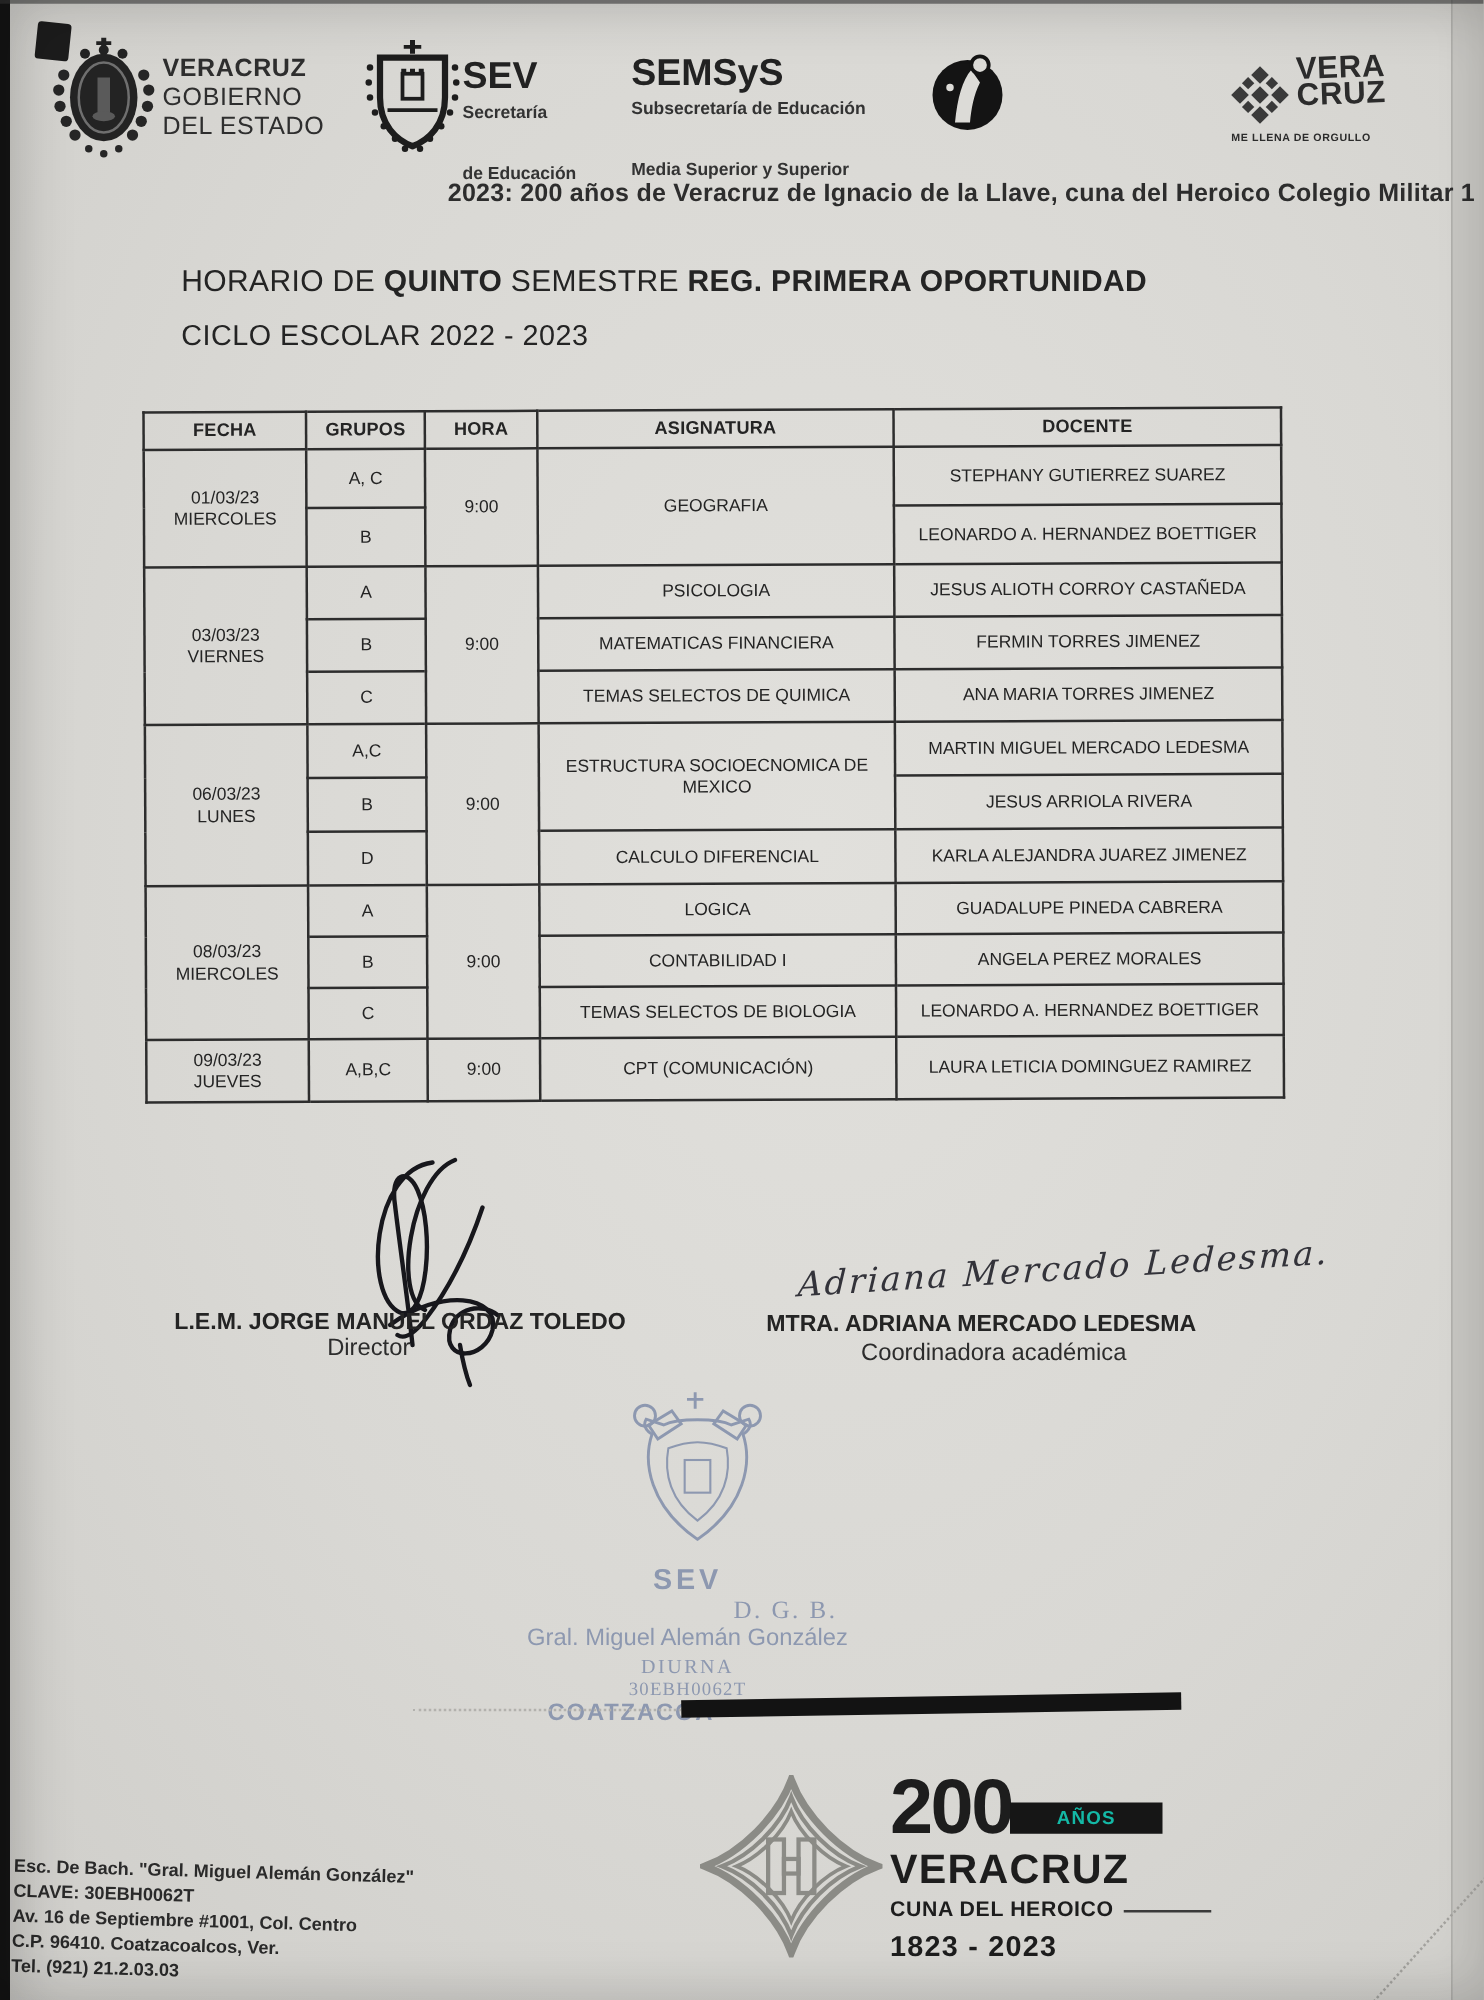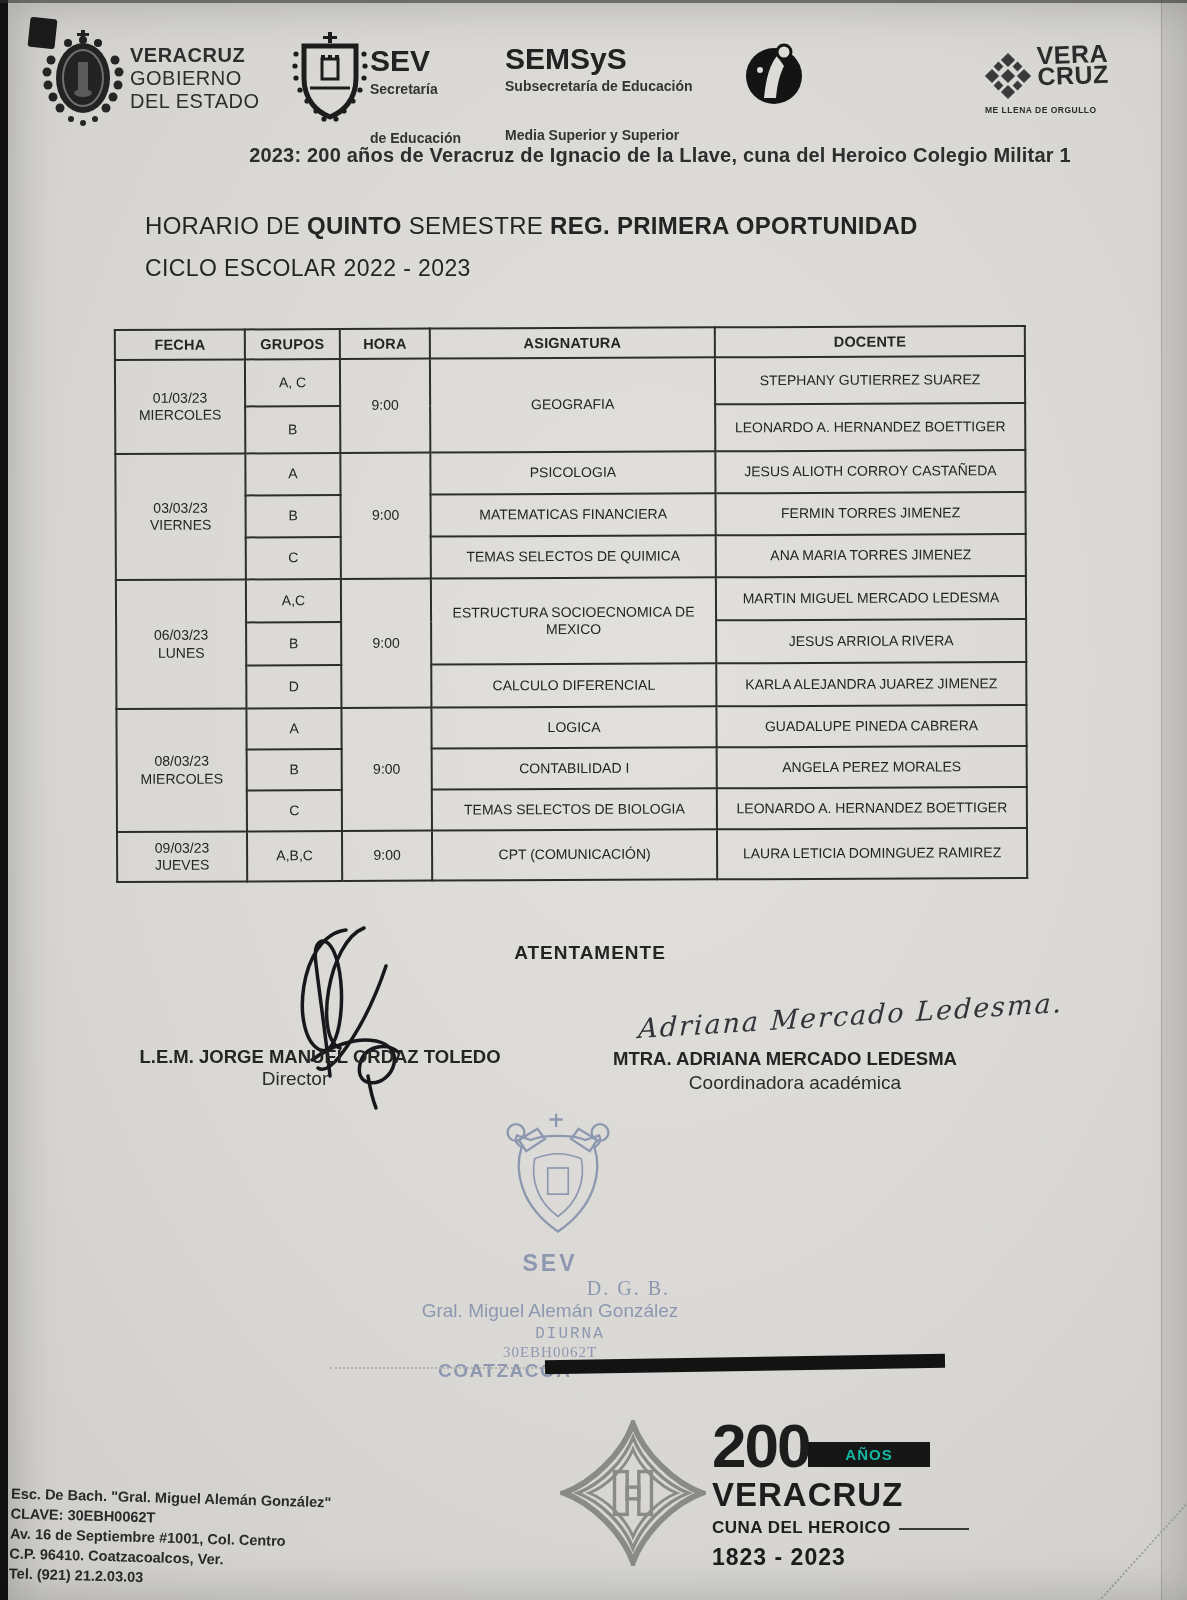--- a/index.html
+++ b/index.html
@@ -20,21 +20,21 @@
   
   .gob-text{left:130px;top:44px;line-height:23px;font-size:20px;letter-spacing:.5px;color:#2e2e2e;}
   .gob-text .b{font-weight:800;}
   .acr{font-size:30px;font-weight:800;color:#222;line-height:30px;}
   .sub{font-size:14px;font-weight:600;color:#333;line-height:17px;margin-top:32px;}
   .sev-block{left:370px;top:46px;}
   .semsys-block{left:505px;top:44px;}
   .dgb-block{left:810px;top:48px;}
   .vc-words{left:1037px;top:44px;font-size:25px;font-weight:900;line-height:21px;color:#2c2c2c;transform:rotate(-2deg);letter-spacing:.5px;}
   .vc-tag{left:985px;top:105px;font-size:8.5px;font-weight:800;letter-spacing:.5px;color:#2c2c2c;}
-  .banner{left:140px;top:144px;width:1040px;text-align:center;font-size:20px;font-weight:800;color:#2d2d2d;letter-spacing:.2px;}
+  .banner{left:140px;top:144px;width:1040px;text-align:right;font-size:20px;font-weight:800;color:#2d2d2d;letter-spacing:.2px;}
   
   .title-wrap{left:145px;top:212px;width:920px;text-align:left;color:#242424;}
   .title-l1{font-size:24px;font-weight:500;letter-spacing:.3px;}
   .title-l1 .hv{font-weight:800;}
   .title-l2{font-size:23px;font-weight:500;margin-top:15px;letter-spacing:.4px;}
   
   .table-wrap{left:115px;top:327px;transform:rotate(-.25deg);}
   table.sched{border-collapse:collapse;table-layout:fixed;width:912px;color:#242424;}
   table.sched th, table.sched td{border:2px solid #2d2d2d;text-align:center;vertical-align:middle;padding:2px 4px;line-height:1.25;}
   table.sched th{font-size:14.5px;font-weight:800;height:24px;letter-spacing:.2px;}
@@ -49,21 +49,21 @@
   .name-l{left:60px;top:1046px;width:520px;text-align:center;font-size:18.5px;font-weight:800;color:#242424;}
   .role-l{left:160px;top:1068px;width:270px;text-align:center;font-size:19px;color:#2c2c2c;}
   .name-r{left:575px;top:1048px;width:420px;text-align:center;font-size:18.5px;font-weight:800;color:#242424;}
   .role-r{left:655px;top:1072px;width:280px;text-align:center;font-size:19px;color:#2c2c2c;}
   
   .stamp{color:#8793ad;opacity:.92;}
   .stamp-shield{left:483px;top:1112px;}
   .st-sev{left:430px;top:1250px;width:240px;text-align:center;font-size:23px;font-weight:800;letter-spacing:3px;}
   .st-dgb{left:430px;top:1277px;width:240px;text-align:right;font-family:"Liberation Serif",serif;font-size:20px;letter-spacing:2px;}
   .st-school{left:380px;top:1300px;width:340px;text-align:center;font-size:19px;}
-  .st-shift{left:450px;top:1325px;width:240px;text-align:center;font-family:Liberation Mono, monospace;font-size:16px;letter-spacing:2px;}
+  .st-shift{left:430px;top:1325px;width:240px;text-align:center;font-family:Liberation Serif, serif;font-size:16px;letter-spacing:2px;}
   .st-code{left:430px;top:1344px;width:240px;text-align:center;font-family:"Liberation Serif",serif;font-size:15px;letter-spacing:1px;}
   .st-city{left:438px;top:1360px;font-size:19px;font-weight:800;letter-spacing:1.5px;}
   .redact{left:545px;top:1357px;width:400px;height:14px;background:#131313;transform:rotate(-.9deg);}
   .faint-line{left:330px;top:1367px;width:215px;height:0;border-top:2px dotted #b2b1ad;}
   
   .star-svg{left:560px;top:1420px;}
   .anniv{left:712px;top:1416px;color:#1d1d1d;}
   .num-row{position:relative;height:62px;}
   .num{font-size:62px;font-weight:900;letter-spacing:-2px;line-height:60px;}
   .anos-pill{position:absolute;left:96px;top:26px;width:122px;height:25px;background:#161616;color:#14b8a6;
@@ -290,21 +290,20 @@
             </td>
         <td>A,B,C</td>
         <td>9:00</td>
         <td>CPT (COMUNICACIÓN)</td>
         <td>LAURA LETICIA DOMINGUEZ RAMIREZ</td>
       </tr>
     </tbody>
       </table>
   </div>
 
-  <div class="abs atent">ATENTAMENTE</div>
 
   <svg class="abs sig-svg" width="170" height="195" viewBox="0 0 170 195">
     <g fill="none" stroke="#17171c" stroke-width="3.5" stroke-linecap="round">
       <path d="M78,12 C30,18 22,118 52,132 C74,140 80,66 66,34 C58,16 44,20 48,46 C52,80 58,120 62,158"></path>
       <path d="M96,10 C60,24 46,120 72,130"></path>
       <path d="M118,48 C108,78 92,112 72,138 C64,148 56,154 50,150"></path>
       <path d="M44,142 C84,112 132,118 126,146 C120,170 86,172 92,146 C96,128 118,124 130,134"></path>
       <path d="M100,158 C102,170 104,180 108,190"></path>
     </g>
   </svg>

